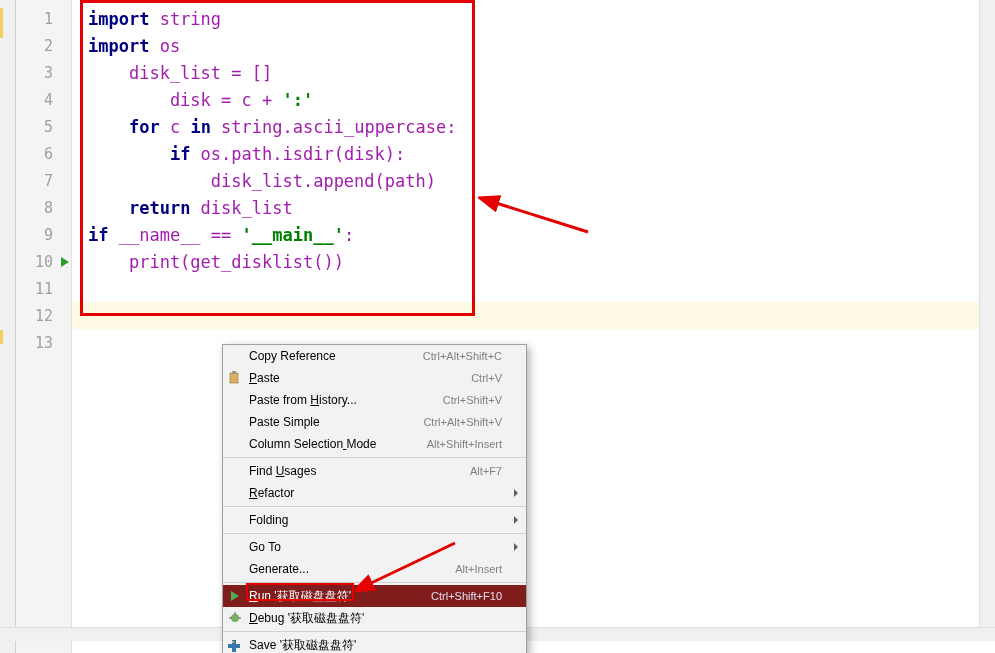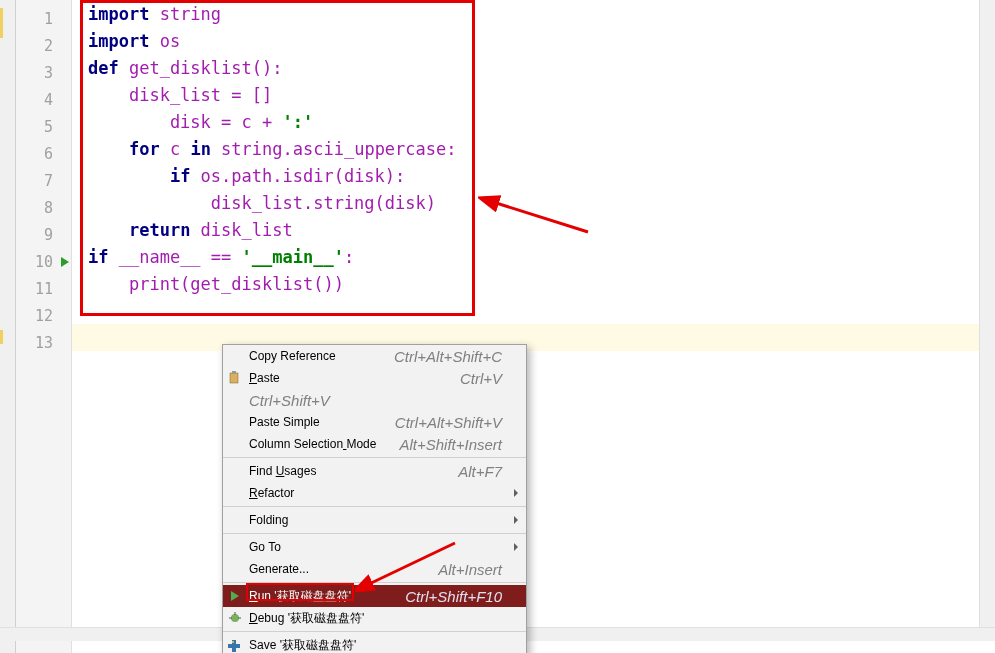--- a/index.html
+++ b/index.html
@@ -41,20 +41,21 @@
       position: absolute;
       right: 2px;
       width: 0;
       height: 0;
       border-left: 8px solid #2b9b2b;
       border-top: 5px solid transparent;
       border-bottom: 5px solid transparent;
     }
     .code-area {
       flex: 1;
+      padding-top: 5px;
       position: relative;
     }
     .code-line {
       height: 27px;
       display: flex;
       align-items: center;
       padding-left: 16px;
       font-size: 17px;
       white-space: pre;
     }
@@ -94,22 +95,21 @@
     }
     .menu-item.highlighted {
       background: #7f1d1d;
       color: #fff;
     }
     .menu-label {
       flex: 1;
     }
     .menu-shortcut {
       color: #808080;
-      font-size: 15px;
-      font-style: italic;
+      font-size: 11px;
     }
     .menu-item.highlighted .menu-shortcut {
       color: #e0e0f0;
     }
     .menu-separator {
       height: 1px;
       background: #d0d0d0;
       margin: 2px 0;
     }
     .menu-arrow {
@@ -185,26 +185,25 @@
       <div class="line-number">8</div>
       <div class="line-number">9</div>
       <div class="line-number">10<div class="run-triangle"></div></div>
       <div class="line-number">11</div>
       <div class="line-number">12</div>
       <div class="line-number">13</div>
     </div>
   <div class="code-area" id="code-area">
       <div class="code-line"><span class="kw">import</span><span class="plain"> string</span></div>
       <div class="code-line"><span class="kw">import</span><span class="plain"> os</span></div>
-      <div class="code-line"><span class="kw">def </span><span class="plain">get_disklist():</span></div>
       <div class="code-line"><span class="plain">    disk_list = []</span></div>
       <div class="code-line"><span class="plain">        disk = c + </span><span class="str">':'</span></div>
       <div class="code-line"><span class="plain">    </span><span class="kw">for</span><span class="plain"> c </span><span class="kw">in</span><span class="plain"> string.ascii_uppercase:</span></div>
       <div class="code-line"><span class="plain">        </span><span class="kw">if</span><span class="plain"> os.path.isdir(disk):</span></div>
-      <div class="code-line"><span class="plain">            disk_list.string(disk)</span></div>
+      <div class="code-line"><span class="plain">            disk_list.append(path)</span></div>
       <div class="code-line"><span class="plain">    </span><span class="kw">return</span><span class="plain"> disk_list</span></div>
       <div class="code-line"><span class="kw">if</span><span class="plain"> __name__ == </span><span class="str">'__main__'</span><span class="plain">:</span></div>
       <div class="code-line"><span class="plain">    print(get_disklist())</span></div>
       <div class="code-line"></div>
       <div class="code-line current-line"></div>
     </div>
 </div>
 
 <div class="scrollbar-v"></div>
 <div class="scrollbar-h"></div>
@@ -229,20 +228,21 @@
       <span class="menu-icon">
         <svg width="14" height="14">
           <rect x="2" y="2" width="8" height="10" fill="#d9b060" stroke="#806020" stroke-width="0.5"></rect>
           <rect x="4" y="0" width="4" height="3" fill="#999"></rect>
         </svg>
       </span>
       <span class="menu-label"><span class="u">P</span>aste</span>
       <span class="menu-shortcut">Ctrl+V</span>
     </div>
     <div class="menu-item">
+      <span class="menu-label">Paste from <span class="u">H</span>istory...</span>
       <span class="menu-shortcut">Ctrl+Shift+V</span>
     </div>
     <div class="menu-item">
       <span class="menu-label">Paste Simple</span>
       <span class="menu-shortcut">Ctrl+Alt+Shift+V</span>
     </div>
     <div class="menu-item">
       <span class="menu-label">Column Selection<span class="u"> </span>Mode</span>
       <span class="menu-shortcut">Alt+Shift+Insert</span>
     </div>

